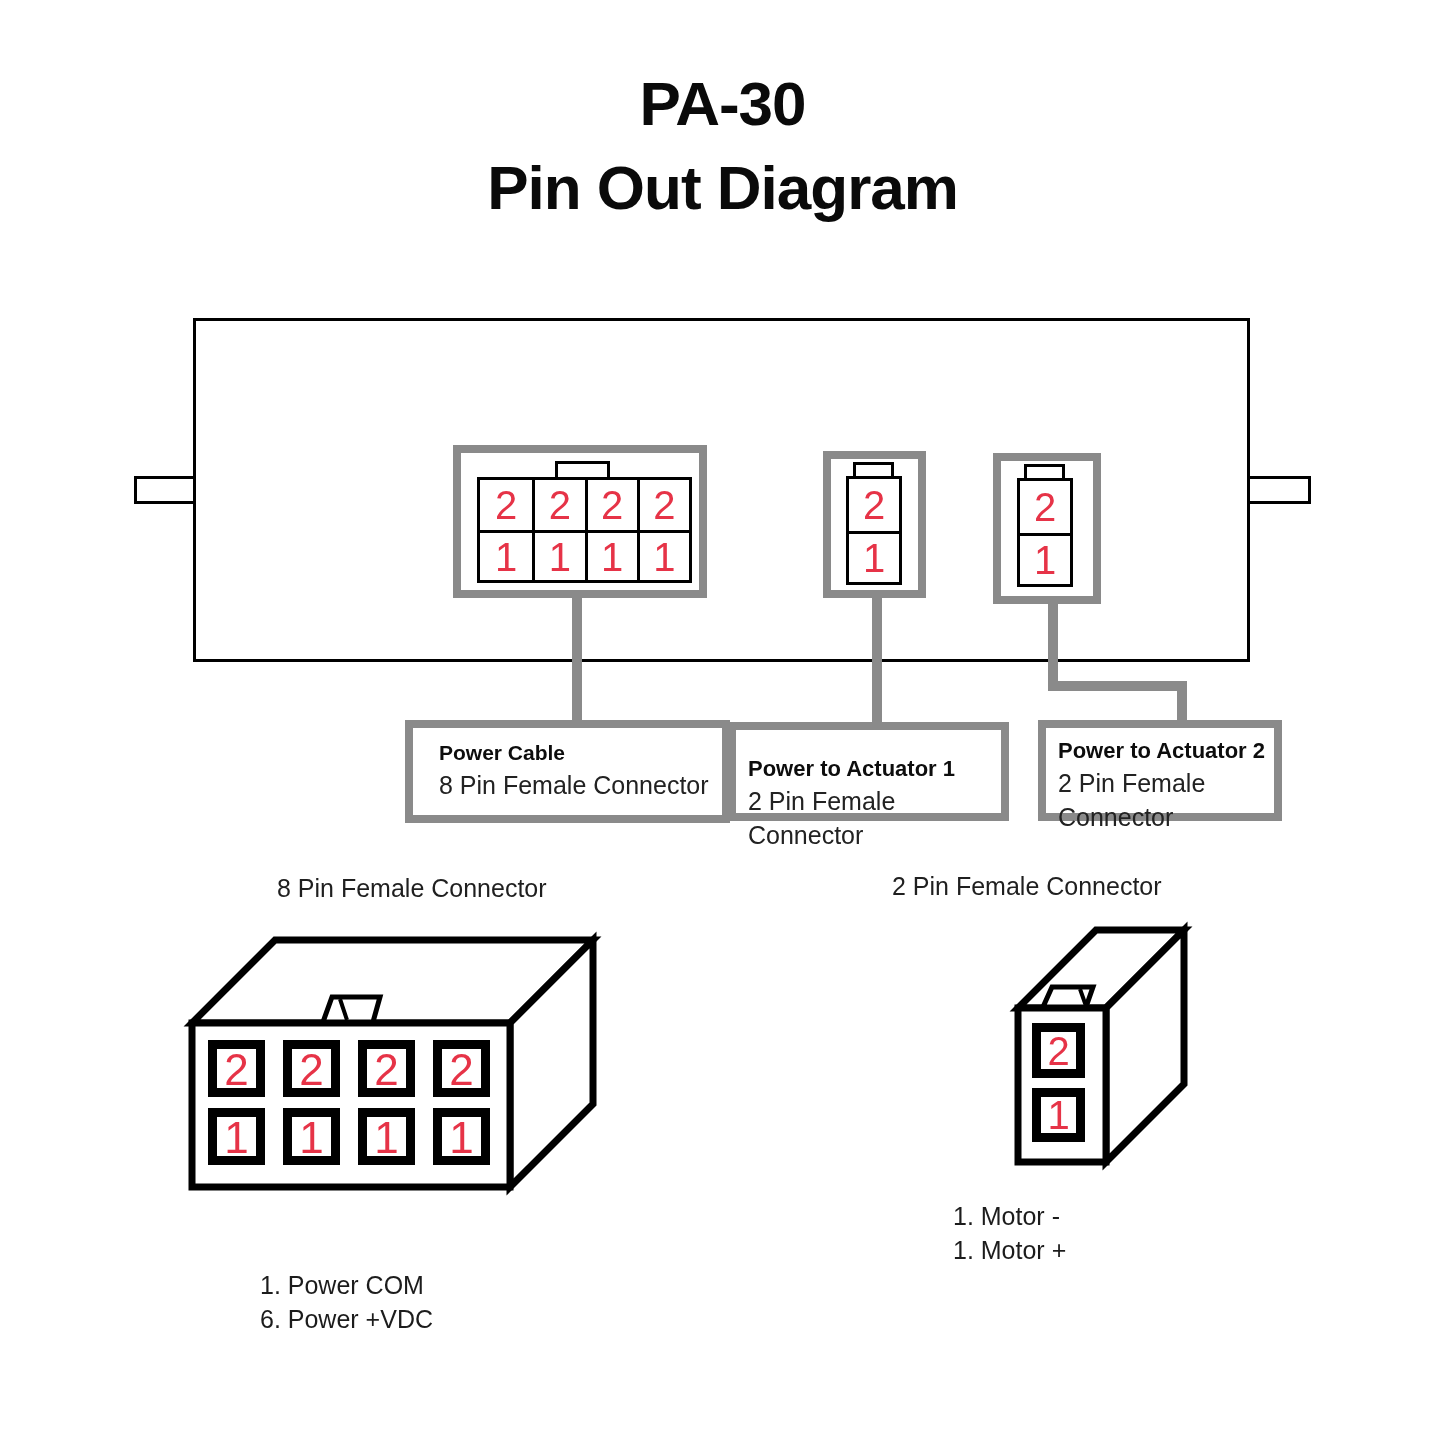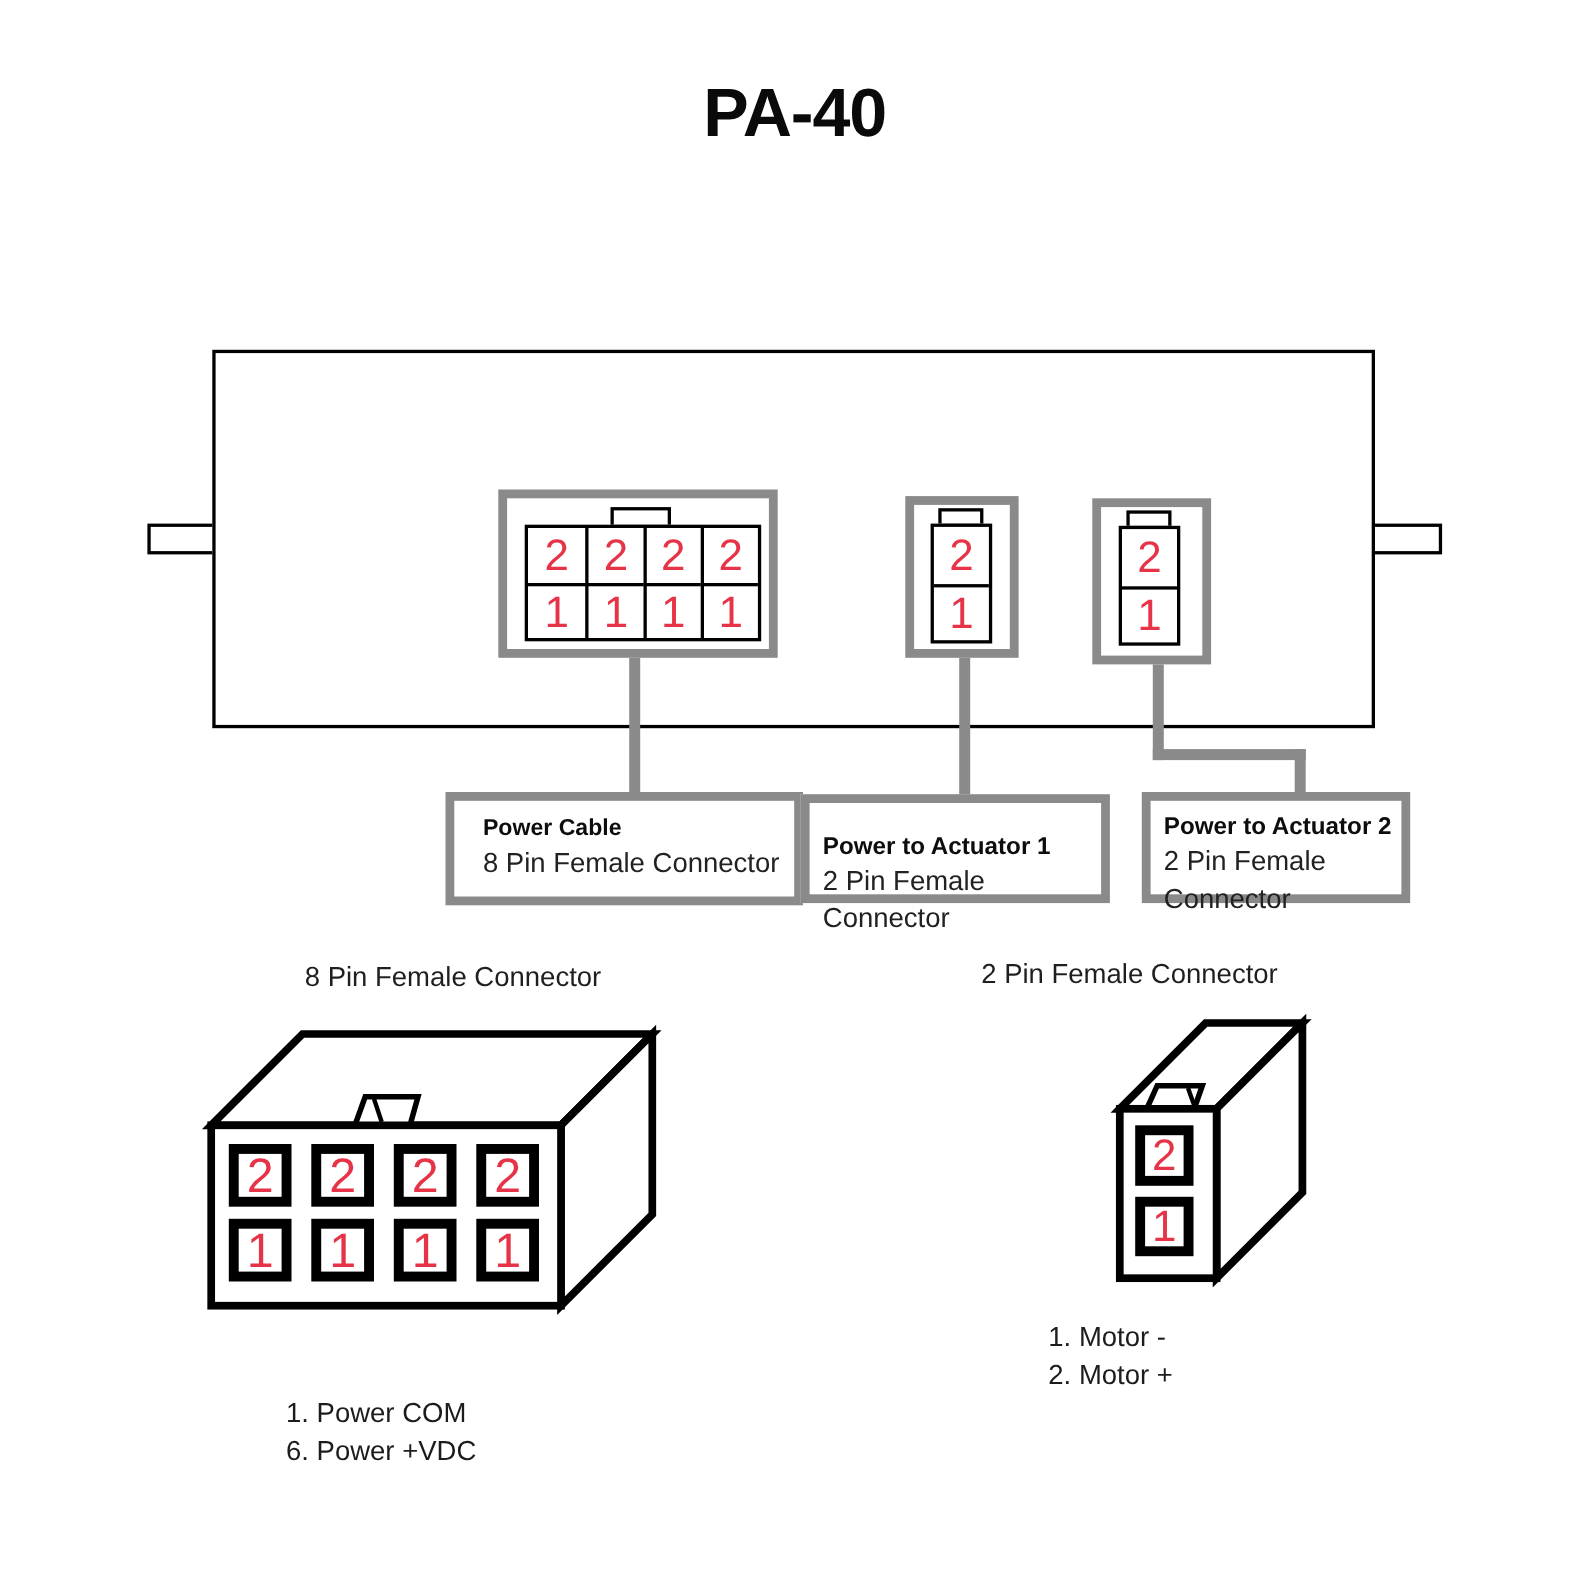--- a/index.html
+++ b/index.html
@@ -47,21 +47,22 @@
   .pin-sq{fill:#ffffff;stroke:#000000;stroke-width:9;}
   .pin-num{fill:var(--red);font-family:"Liberation Sans",sans-serif;font-size:44px;
     text-anchor:middle;dominant-baseline:central;}
   .pin-num-sm{font-size:40px;}
 </style>
 </head>
 <body>
 
 <div class="stage">
 
-  <div class="title-line" style="top:72px">PA-40</div>
+  <div class="title-line" style="top:72px">PA-30</div>
+  <div class="title-line" style="top:156px">Pin Out Diagram</div>
 
   <div>
     <div class="side-tab" style="left:134px;top:476px;width:63px;height:28px"></div>
     <div class="side-tab" style="left:1247px;top:476px;width:64px;height:28px"></div>
     <div class="device-box" style="left:193px;top:318px;width:1057px;height:344px"></div>
   </div>
 
   <div class="cable" style="left:572px;top:596px;width:10px;height:127px"></div>
   <div class="cable" style="left:872px;top:596px;width:10px;height:127px"></div>
   <div class="cable" style="left:1048px;top:601px;width:10px;height:90px"></div>
@@ -176,16 +177,16 @@
     <text class="pin-num pin-num-sm" x="1058.5" y="1051">2</text>
     <text class="pin-num pin-num-sm" x="1058.5" y="1115">1</text>
   </svg>
 
   <div class="legend" style="left:260px;top:1268px">
     <div>1. Power COM</div>
     <div>6. Power +VDC</div>
   </div>
   <div class="legend" style="left:953px;top:1199px">
     <div>1. Motor -</div>
-    <div>2. Motor +</div>
+    <div>1. Motor +</div>
   </div>
 
 </div>
 
 </body></html>

